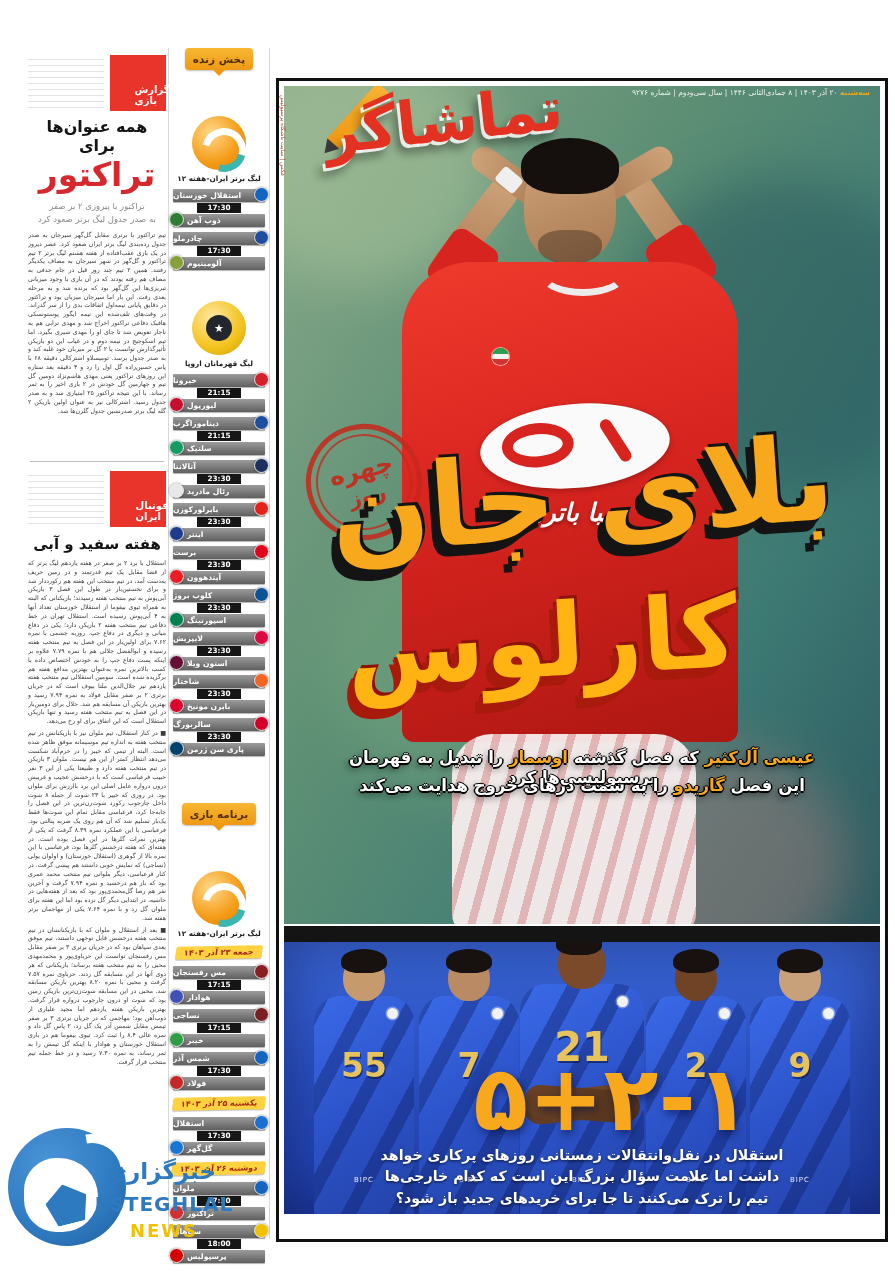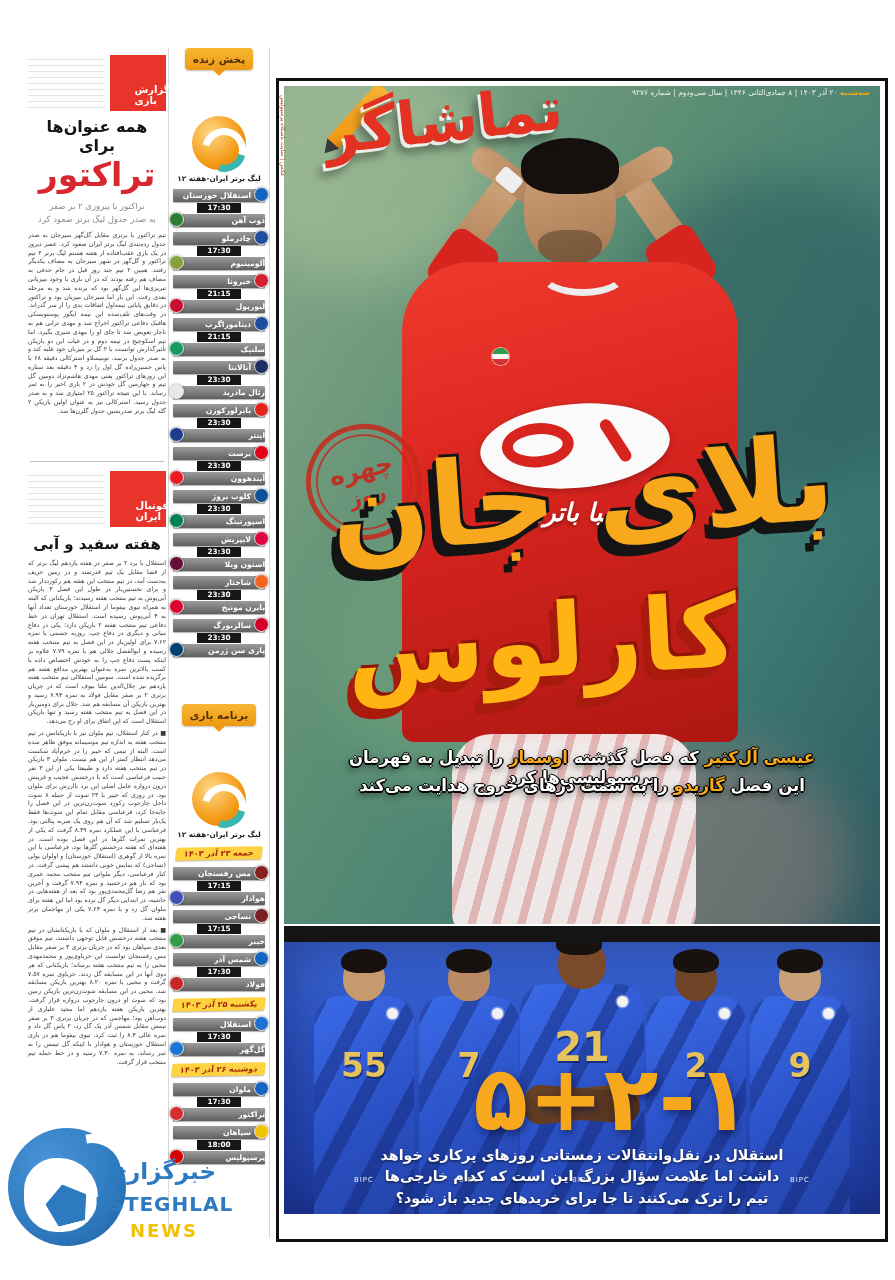--- a/index.html
+++ b/index.html
@@ -62,21 +62,21 @@
     display:flex;align-items:center;justify-content:center;}
   .ucl::before{content:"";width:26px;height:26px;border-radius:50%;background:#23262d;position:absolute;}
   .ucl::after{content:"\2605";position:absolute;color:#fff;font-size:11px;line-height:1;}
   .lg-label{font-size:7.3px;font-weight:800;color:#1c1c1c;direction:rtl;margin-bottom:6px;}
   .date-banner{background:#ffd23f;color:#a32610;font-size:8px;font-weight:800;padding:2px 8px;
     border-radius:2px;transform:skewX(-8deg) rotate(-1deg);margin:2px 0 7px;direction:rtl;
     box-shadow:0 1px 1px rgba(0,0,0,.25);}
   .m-block{width:94px;margin-bottom:5px;}
   .t-bar{position:relative;width:92px;height:13px;margin:0 auto;
     background:linear-gradient(180deg,#9b9b9b,#5f5f5f);color:#fff;font-size:7.6px;font-weight:bold;
-    line-height:13px;text-align:right;direction:rtl;border-radius:1px;box-shadow:0 1px 1px rgba(0,0,0,.3);}
+    line-height:13px;text-align:left;direction:rtl;border-radius:1px;box-shadow:0 1px 1px rgba(0,0,0,.3);}
   .t-bar.home{padding-right:14px;width:78px;}
   .t-bar.away{padding-left:14px;width:78px;}
   .t-logo{position:absolute;top:-2px;width:15px;height:15px;border-radius:50%;
     border:1.5px solid #eee;box-shadow:0 0 2px rgba(0,0,0,.45);box-sizing:border-box;}
   .home .t-logo{right:-4px;}
   .away .t-logo{left:-4px;}
   .t-time{width:44px;height:10px;margin:1px auto;background:#161616;color:#fff;font-size:7.3px;
     font-weight:bold;text-align:center;line-height:10px;}
   
   .main-page{position:absolute;left:276px;top:78px;width:606px;height:1158px;
@@ -240,20 +240,24 @@
       </div>
       <div class="m-block">
         <div class="t-bar home"><span class="t-logo" style="background: rgb(21, 101, 192);"></span><span class="t-name">استقلال خوزستان</span></div>
         <div class="t-time">17:30</div>
         <div class="t-bar away"><span class="t-logo" style="background: rgb(46, 125, 50);"></span><span class="t-name">ذوب آهن</span></div>
       </div>
       <div class="m-block">
         <div class="t-bar home"><span class="t-logo" style="background: rgb(31, 78, 158);"></span><span class="t-name">چادرملو</span></div>
         <div class="t-time">17:30</div>
         <div class="t-bar away"><span class="t-logo" style="background: rgb(134, 161, 58);"></span><span class="t-name">آلومینیوم</span></div>
+      </div>
+      <div class="lg-block">
+        <div class="lg-logo ucl"></div>
+        <div class="lg-label">لیگ قهرمانان اروپا</div>
       </div>
       <div class="m-block">
         <div class="t-bar home"><span class="t-logo" style="background: rgb(213, 33, 46);"></span><span class="t-name">خیرونا</span></div>
         <div class="t-time">21:15</div>
         <div class="t-bar away"><span class="t-logo" style="background: rgb(200, 16, 46);"></span><span class="t-name">لیورپول</span></div>
       </div>
       <div class="m-block">
         <div class="t-bar home"><span class="t-logo" style="background: rgb(29, 79, 161);"></span><span class="t-name">دیناموزاگرب</span></div>
         <div class="t-time">21:15</div>
         <div class="t-bar away"><span class="t-logo" style="background: rgb(22, 155, 98);"></span><span class="t-name">سلتیک</span></div>

